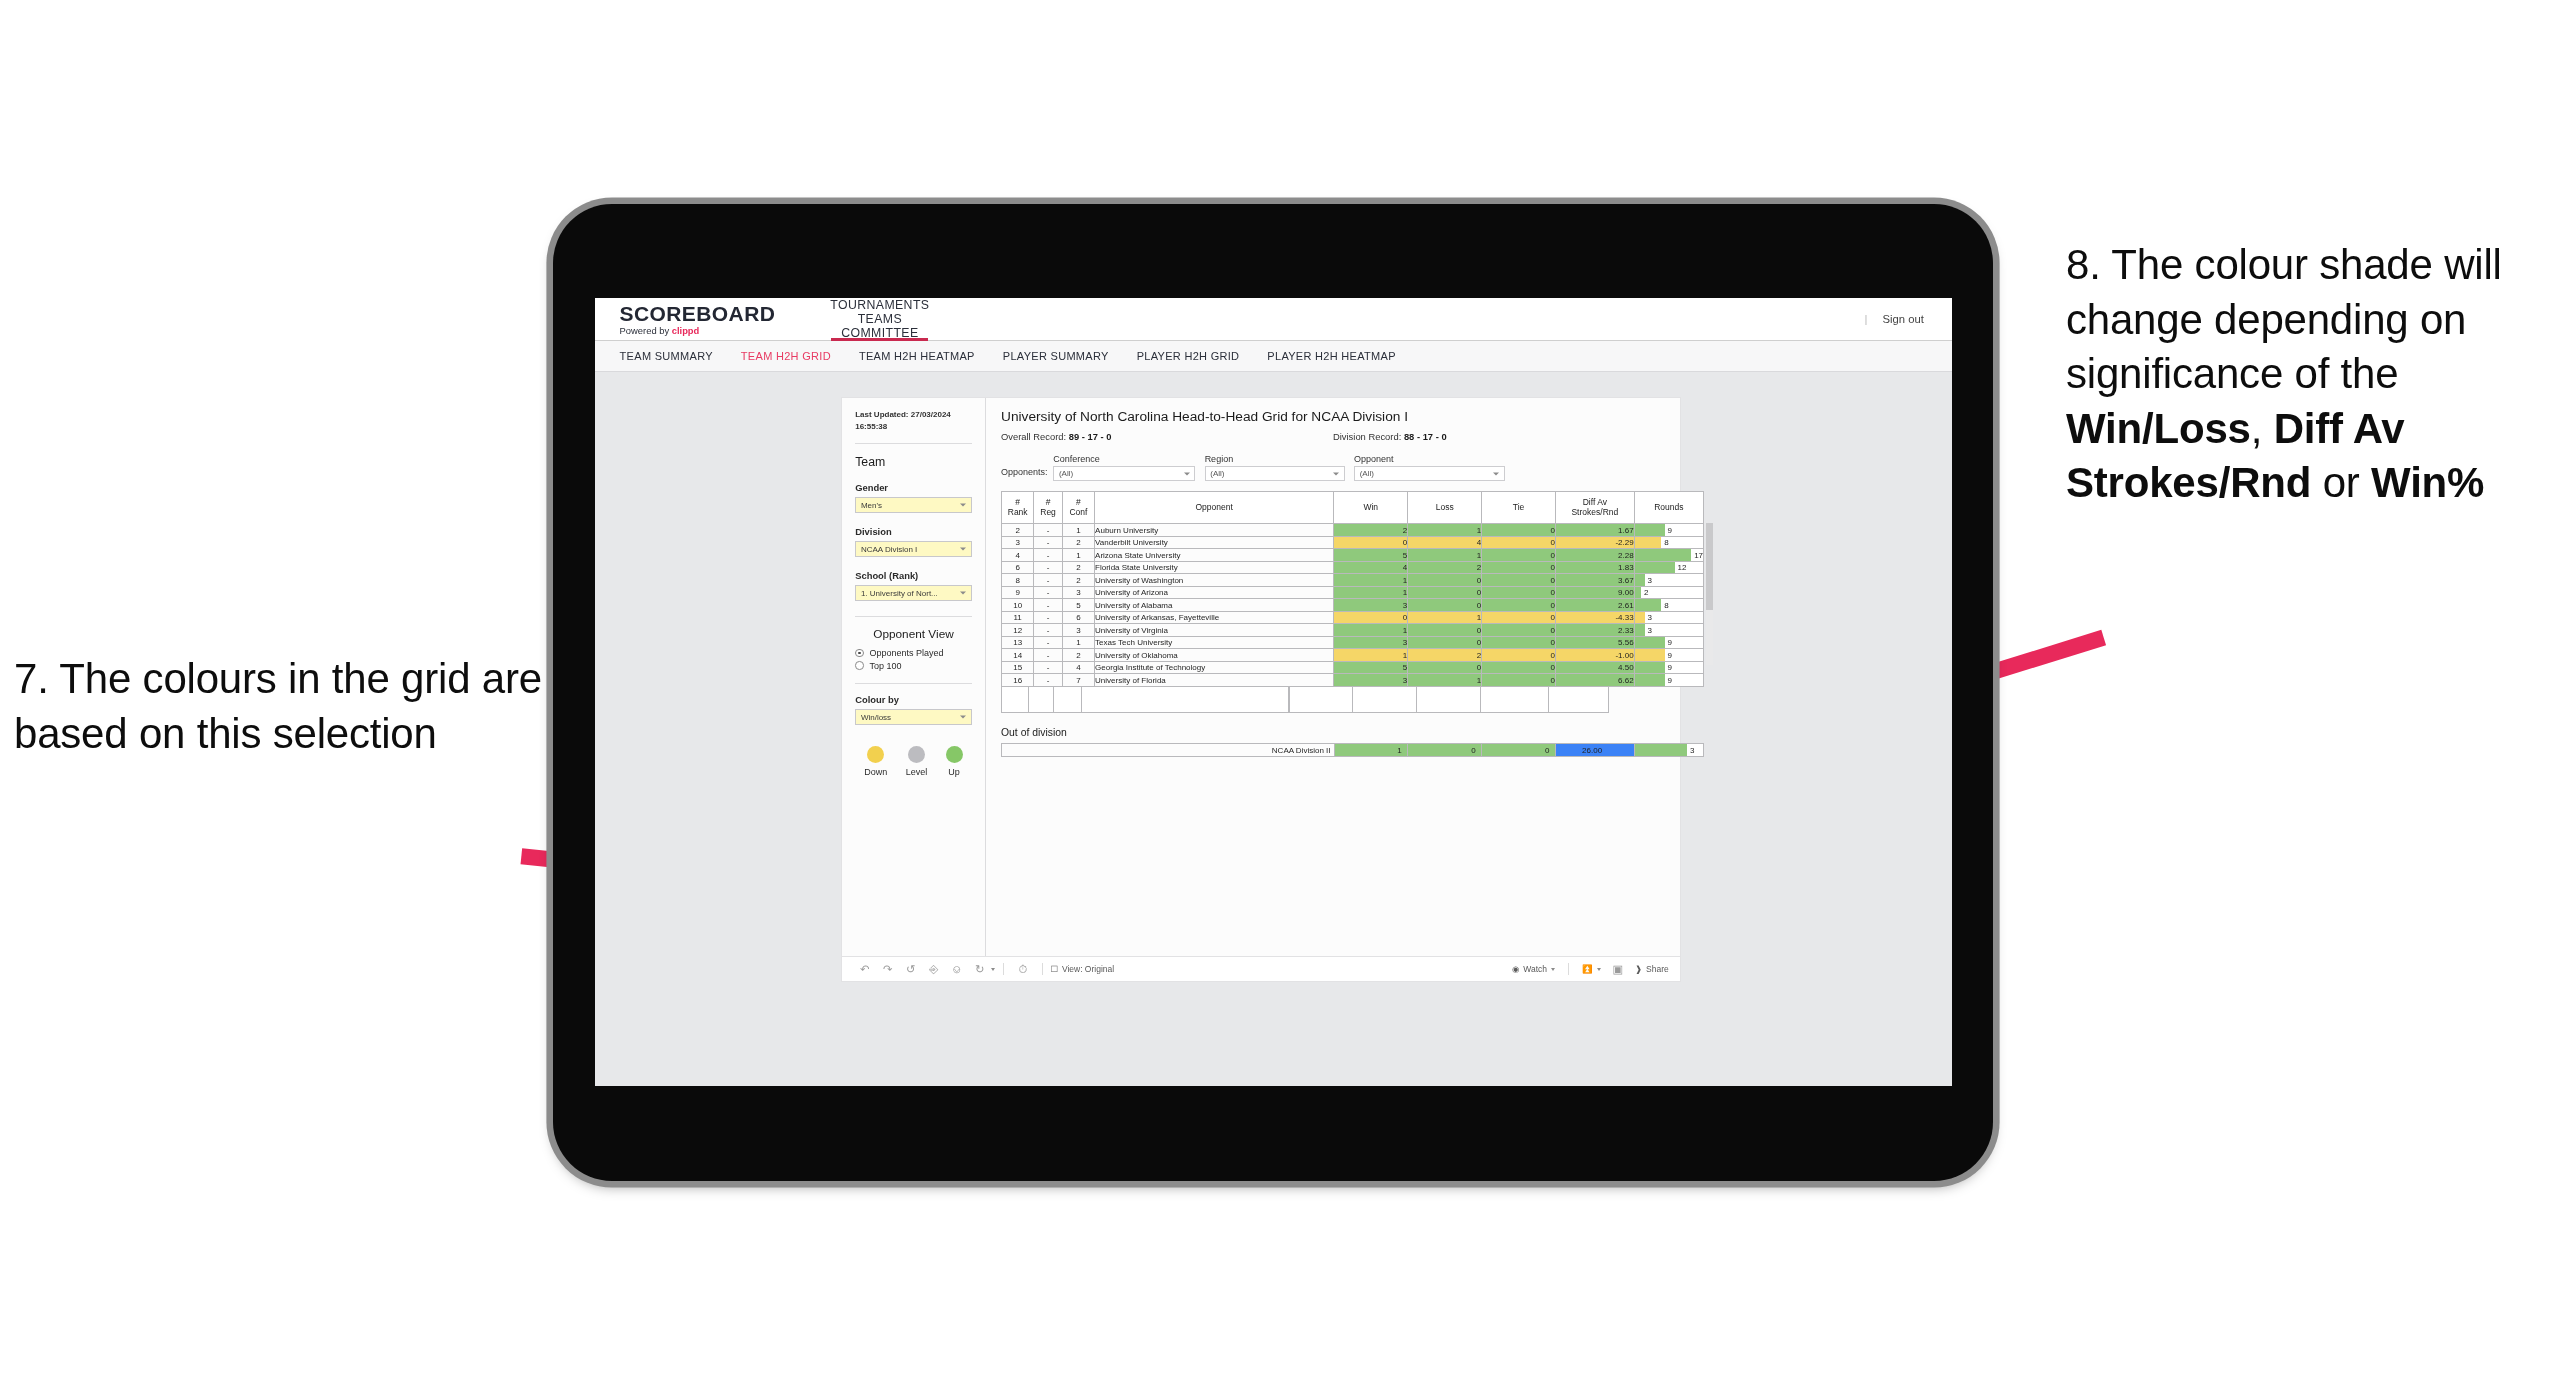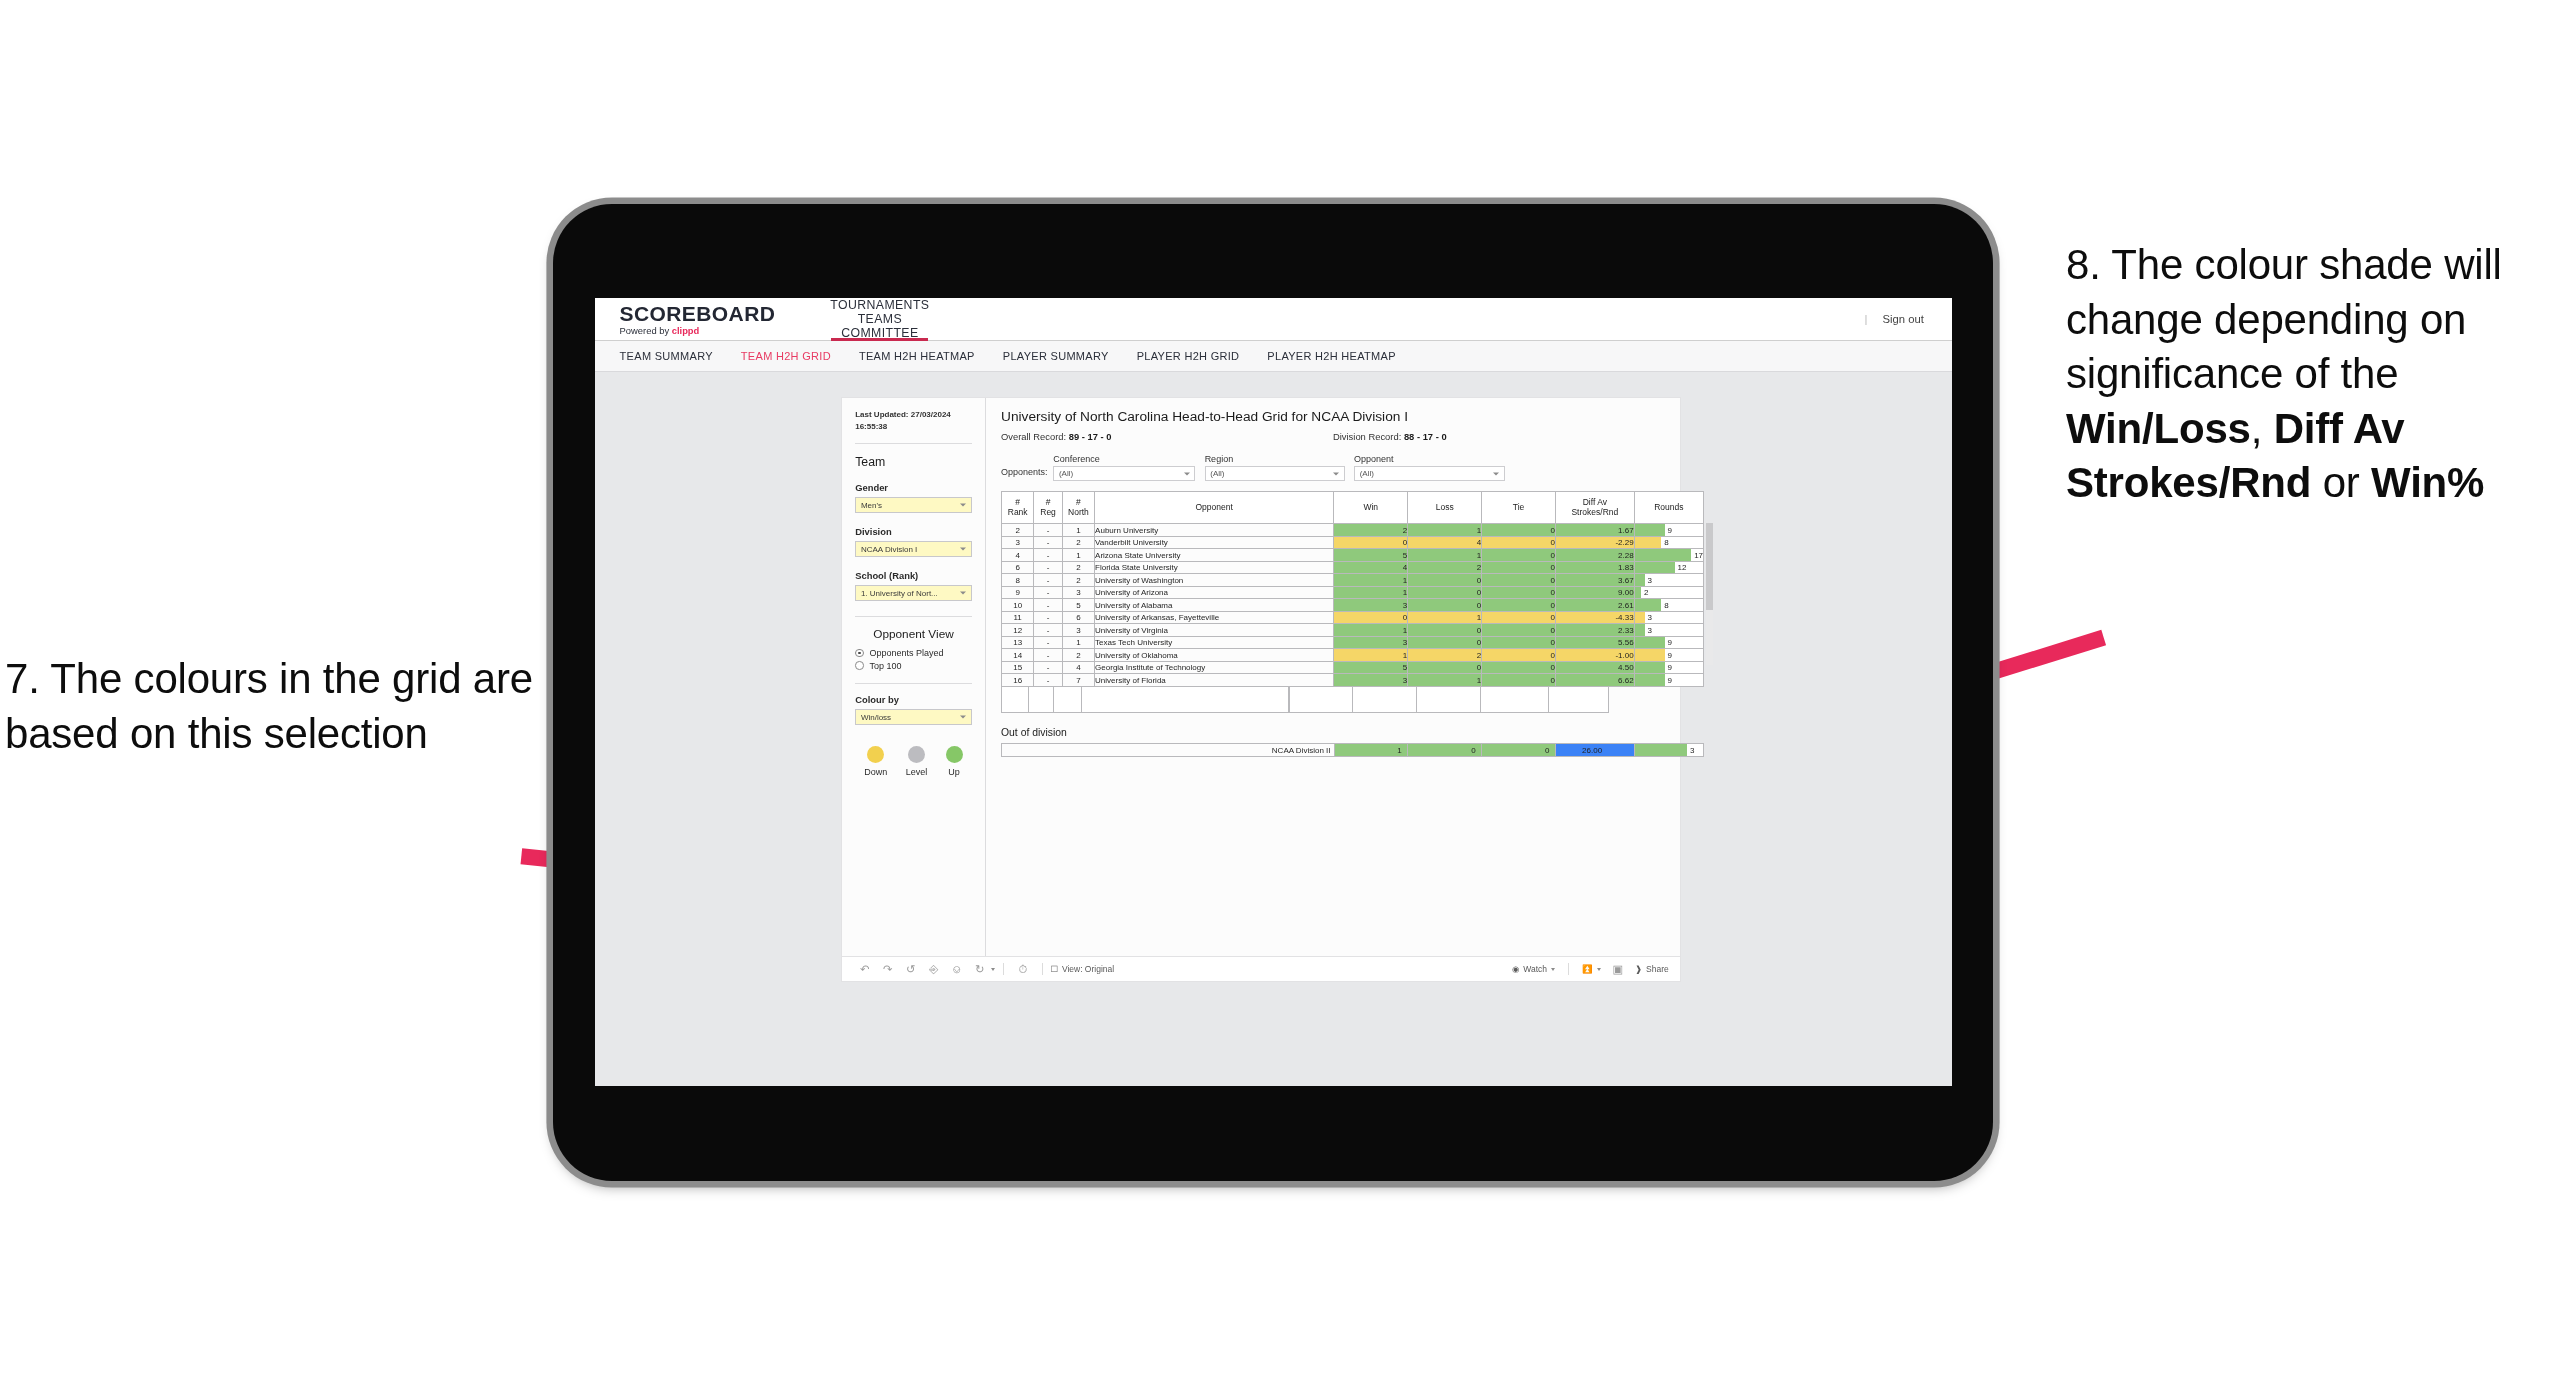--- a/index.html
+++ b/index.html
@@ -14,21 +14,21 @@
   
   .anno {
     position: absolute;
     color: #0d0d0d;
     font-size: 42px;
     line-height: 1.30;
     font-weight: 400;
     letter-spacing: -0.2px;
   }
   .anno b { font-weight: 700; }
-  #anno-left  { left: 5px;  top: 652px; width: 529px; }
+  #anno-left  { left: 14px;  top: 652px; width: 529px; }
   #anno-right { left: 2066px; top: 238px; width: 510px; }
 
   .arrow { position: absolute; }
 
   
   #tablet {
     position: absolute;
     left: 553px; top: 204px;
     width: 1440px; height: 977px;
     background: #0a0a0a;
@@ -387,21 +387,21 @@
               </div>
             </div>
           </div>
 
           <div class="tbl-wrap">
             <table class="grid">
               <thead>
                 <tr>
                   <th class="c-rank"><span>#</span><br><span>Rank</span></th>
                   <th class="c-reg"><span>#</span><br><span>Reg</span></th>
-                  <th class="c-conf"><span>#</span><br><span>North</span></th>
+                  <th class="c-conf"><span>#</span><br><span>Conf</span></th>
                   <th class="c-opp"><span>Opponent</span></th>
                   <th class="c-win"><span>Win</span></th>
                   <th class="c-loss"><span>Loss</span></th>
                   <th class="c-tie"><span>Tie</span></th>
                   <th class="c-diff"><span>Diff Av</span><br><span>Strokes/Rnd</span></th>
                   <th class="c-rounds"><span>Rounds</span></th>
                 </tr>
               </thead>
               <tbody id="grid-body">
                   <tr>

